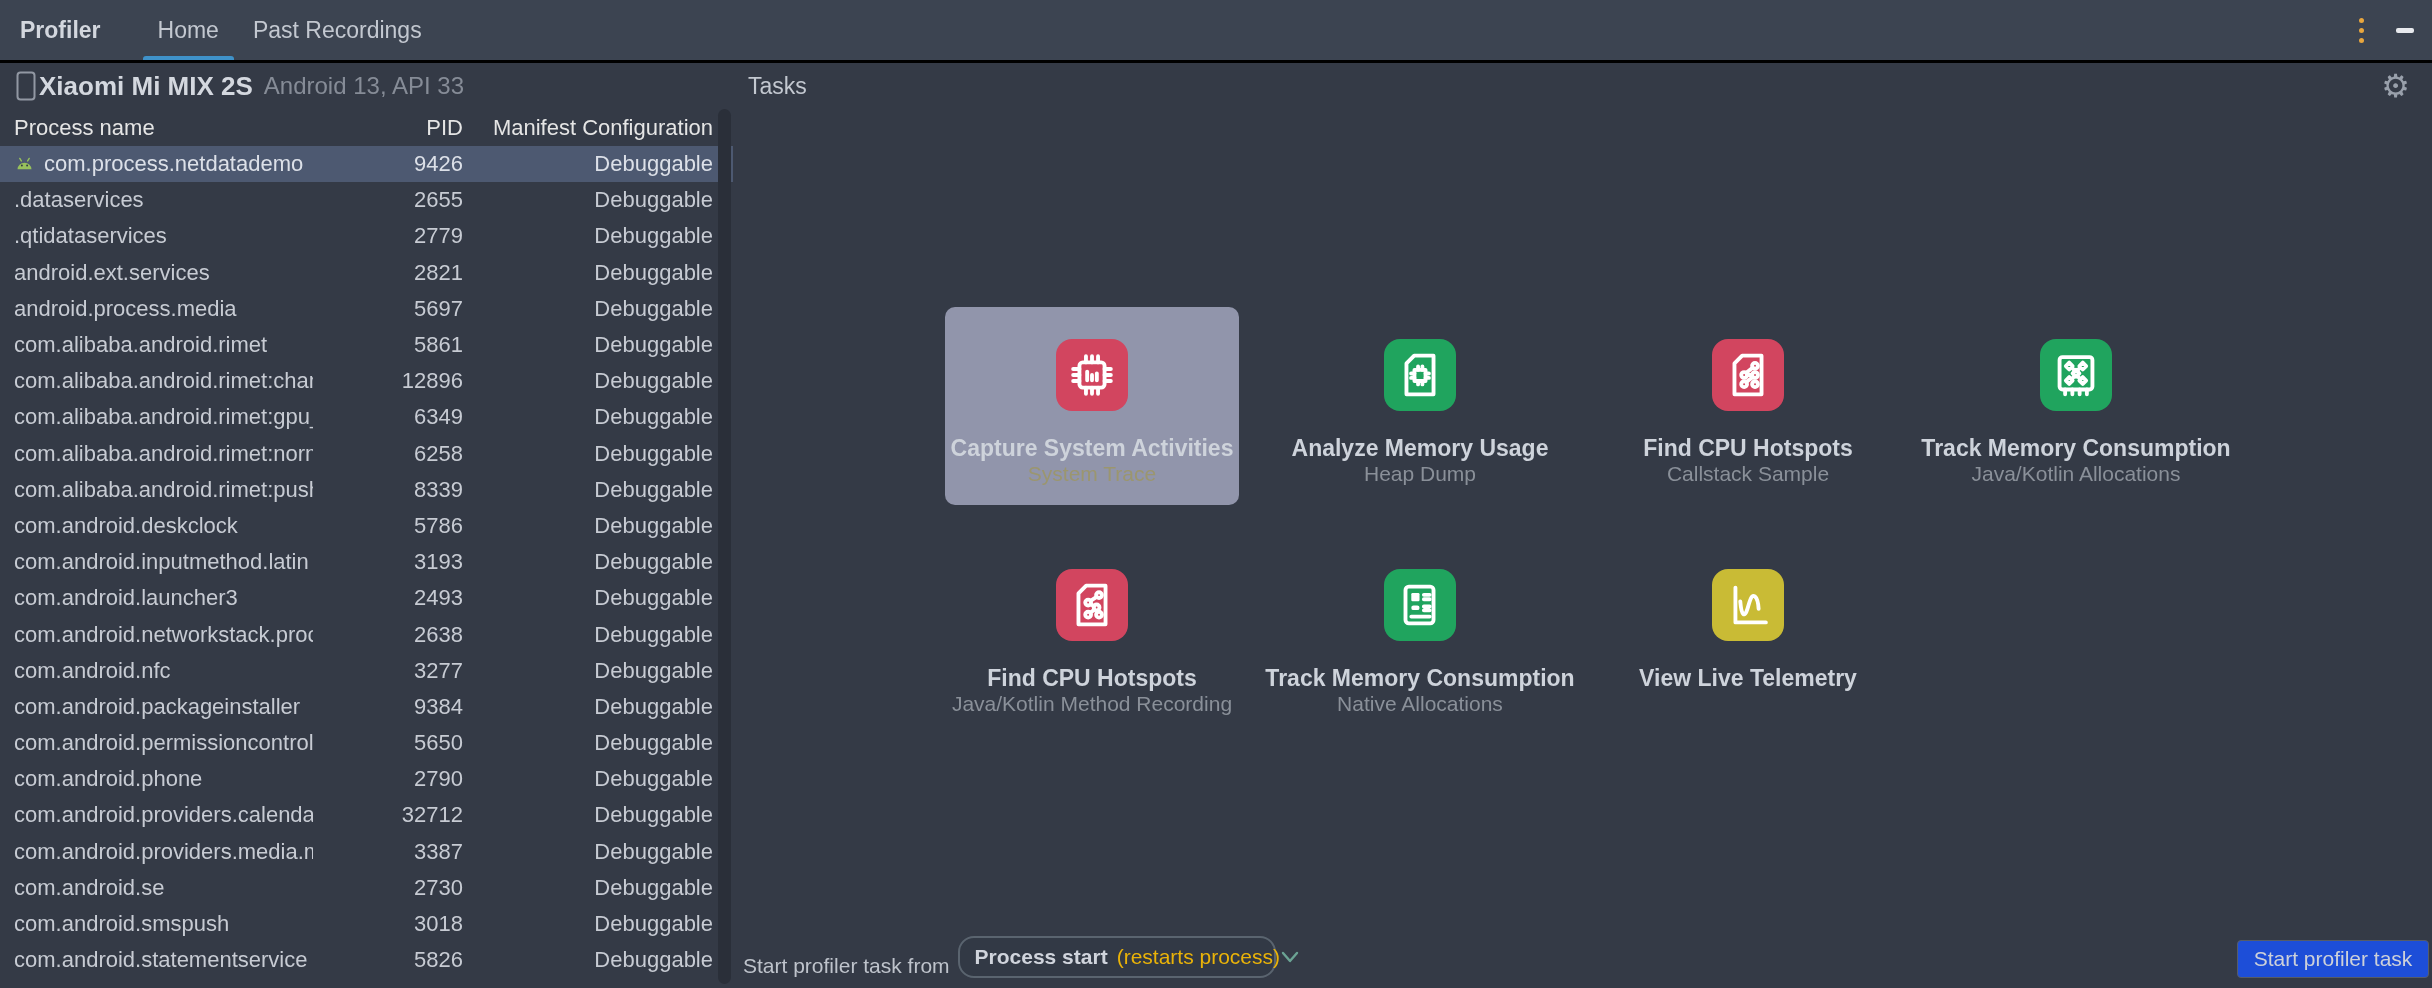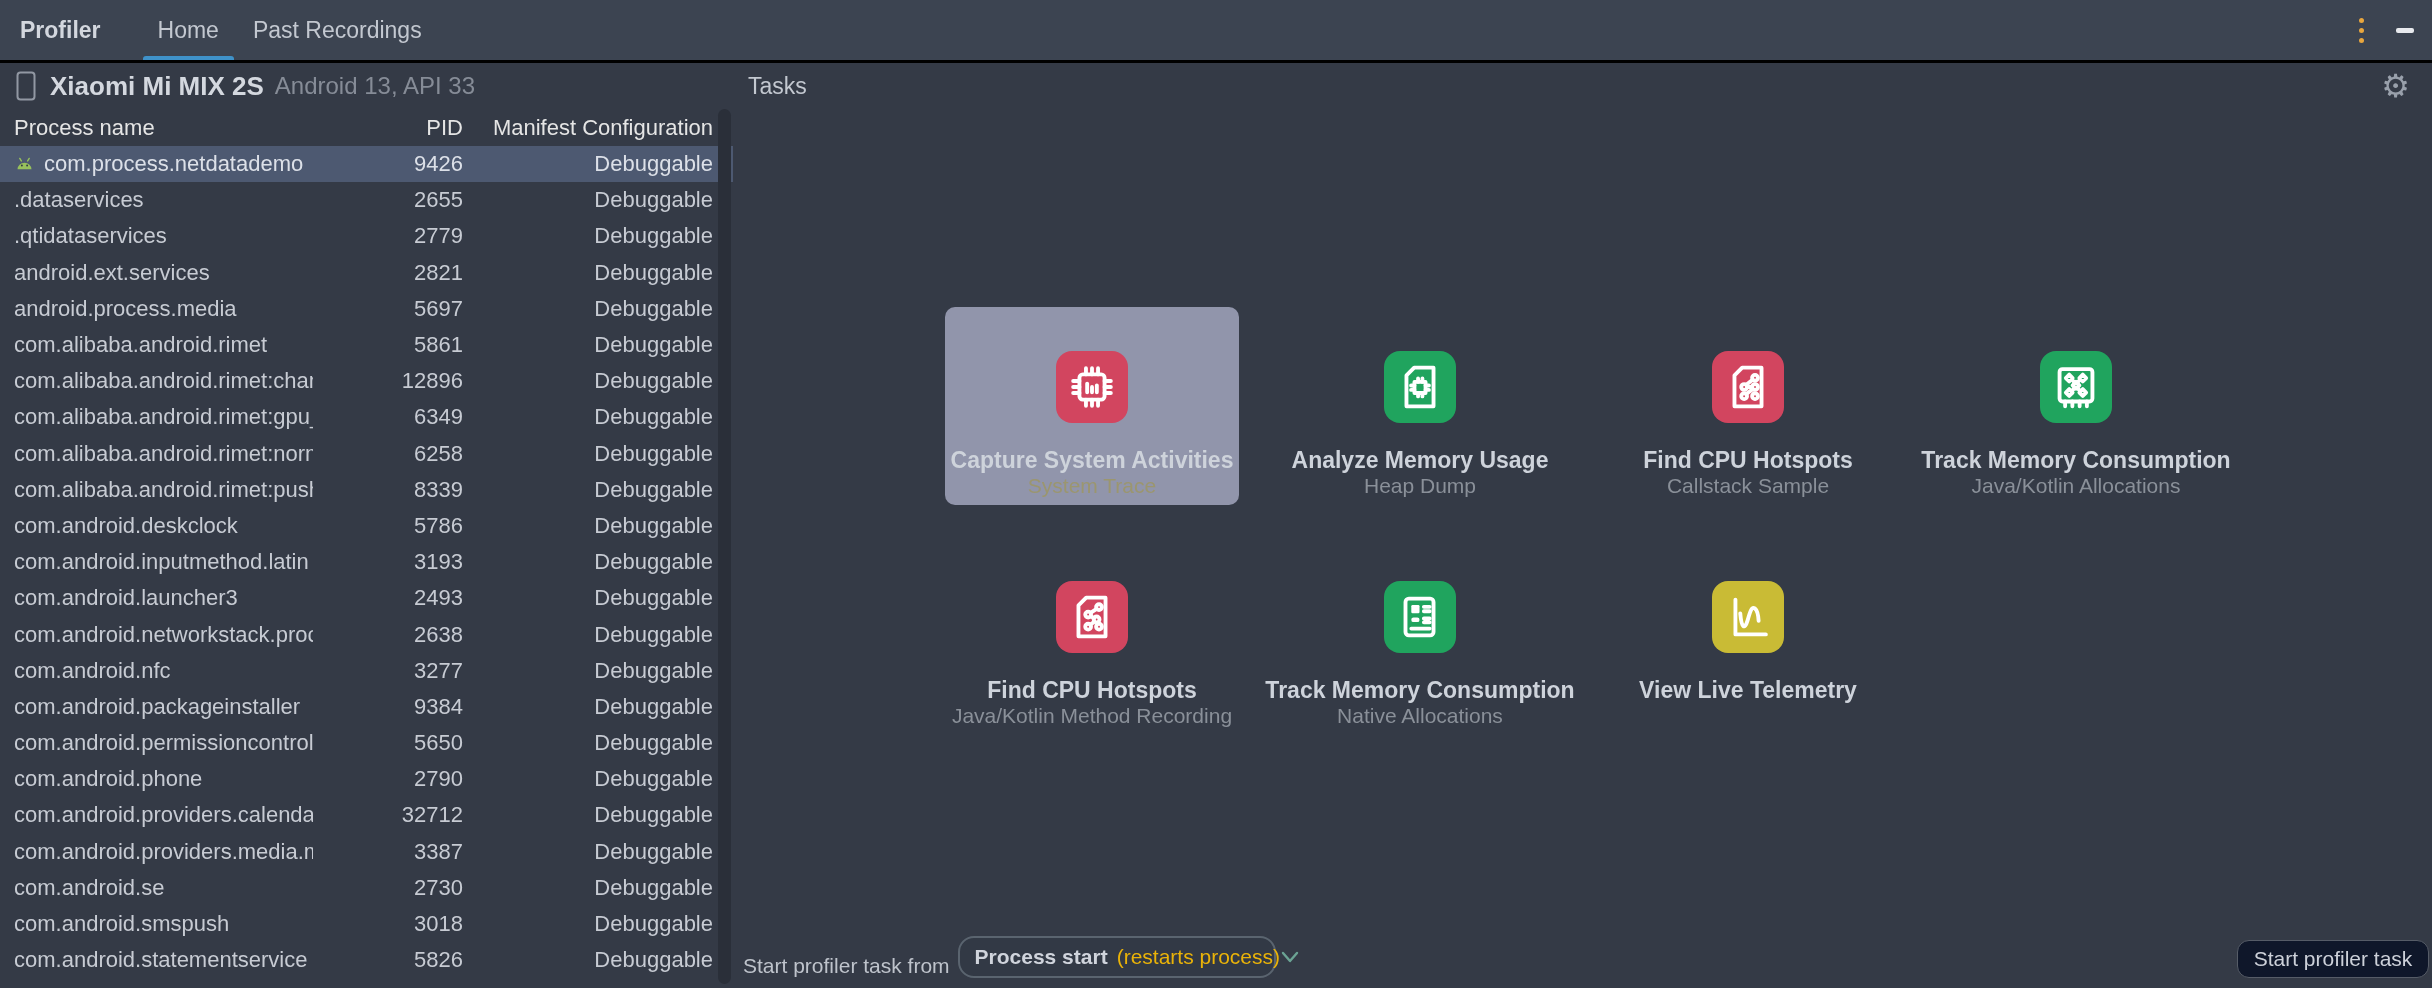--- a/index.html
+++ b/index.html
@@ -21,62 +21,62 @@
   .tab.active::after{content:"";position:absolute;left:2px;right:2px;bottom:0;
     height:4px;border-radius:3px 3px 0 0;background:var(--accent)}
   .tb-right{margin-left:auto;display:flex;align-items:center;gap:28px;padding-right:18px}
   .kebab{display:flex;flex-direction:column;gap:5px;padding:4px}
   .kebab i{width:5px;height:5px;border-radius:50%;background:#E8A63E}
   .min-dash{width:18px;height:5px;border-radius:2px;background:#E8EAEE}
   
   .main{display:flex;height:925px}
   .left{width:733px;flex:none;position:relative}
   .device-header{height:46px;display:flex;align-items:center;padding-left:16px}
-  .device-name{font-size:26px;font-weight:bold;color:#D4D8DF;margin-left:14px}
+  .device-name{font-size:26px;font-weight:bold;color:#D4D8DF;margin-left:3px}
   .device-details{font-size:24px;color:var(--txt-dim);margin-left:11px}
   .thead,.trow{display:grid;grid-template-columns:1fr 150px 250px;align-items:center;
     padding-left:14px;padding-right:20px}
   .thead{height:37px;font-size:22px;color:#e5e5e5}
   .c2,.c3{text-align:right}
   .trow{height:36.2px;font-size:22px;color:var(--txt)}
   .trow.selected{background:var(--row-sel);color:#DCE0E8}
   .c1{display:flex;align-items:center;gap:9px;overflow:hidden;white-space:nowrap}
   .scroll-thumb{position:absolute;top:46px;bottom:4px;right:2px;width:13px;
     background:#2A2F39;border-radius:7px}
   
   .right{flex:1;position:relative}
   .tasks-header{height:46px;display:flex;align-items:center;padding:0 22px 0 15px}
   .tasks-title{font-size:23px;color:#C3C8D0}
   .gear{margin-left:auto;font-size:32px;color:#99A0AB;line-height:1;cursor:default}
   .task-row{position:absolute;left:212px;display:flex;gap:34px}
   #task-row-1{top:244px}
   #task-row-2{top:474px}
   .tile{width:294px;height:198px;display:flex;flex-direction:column;align-items:center;
-    padding-top:44px;border-radius:10px}
+    padding-top:32px;border-radius:10px}
   .tile.selected{background:#9195AB}
   .tile-icon{width:72px;height:72px;border-radius:16px;display:flex;align-items:center;
     justify-content:center;flex:none}
   .tile-icon svg{width:58px;height:58px}
   .ic-red{background:#D2455F}
   .ic-green{background:#20A45E}
   .ic-yellow{background:#C9BB35}
   .tile-title{margin-top:24px;font-size:23px;font-weight:bold;color:#CED3DB;white-space:nowrap}
   .tile-sub{font-size:21px;color:#8A9099;white-space:nowrap}
   .tile.selected .tile-sub{color:#9B966F}
   
   .footer{position:absolute;left:0;right:0;bottom:0;height:62px;display:flex;
     align-items:flex-end;padding:0 3px 10px 10px}
   .footer-label{font-size:21px;color:#BEC3CB;white-space:nowrap}
   .dropdown{margin-left:8px;width:318px;height:42px;border:2px solid #5A646F;border-radius:16px;
     background:#323945;display:flex;align-items:center;padding:0 12px 0 15px}
   .dd-value{font-size:21px;font-weight:600;color:#D0D4DC;white-space:nowrap}
   .dd-hint{font-size:21px;color:#eab308;margin-left:9px;white-space:nowrap}
   .dd-chevron{margin-left:auto;display:flex}
-  .start-btn{margin-left:auto;width:192px;height:38px;background:#0f172a;border:1px solid #565C67;
-    border-radius:12px;color:#CDD1D9;font-size:21px;display:flex;align-items:center;justify-content:center}
+  .start-btn{margin-left:auto;width:192px;height:38px;background:#1d4ed8;border:1px solid #565C67;
+    border-radius:4px;color:#CDD1D9;font-size:21px;display:flex;align-items:center;justify-content:center}
 </style>
 </head>
 <body>
 
 <div class="titlebar">
   <span class="app-title">Profiler</span>
   <div class="tab active">
     <span>Home</span>
   </div>
   <div class="tab">

